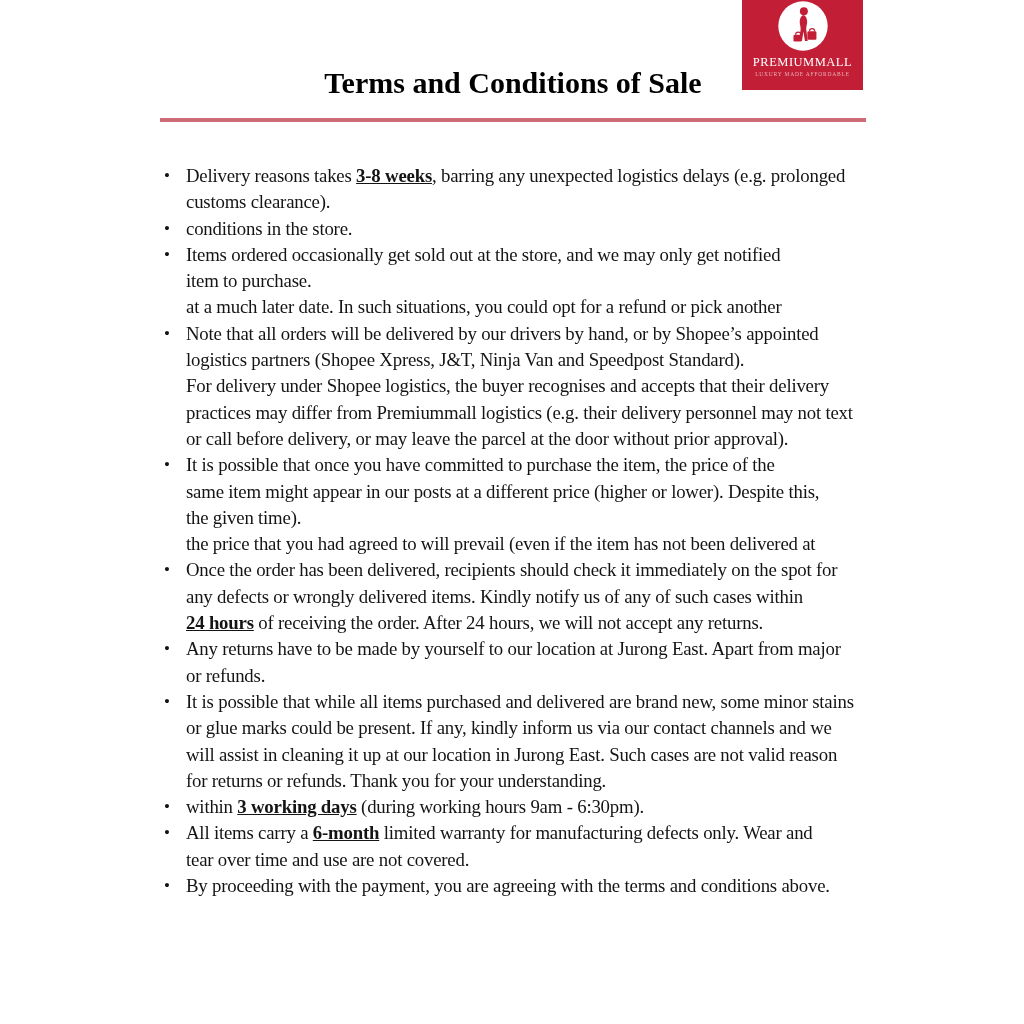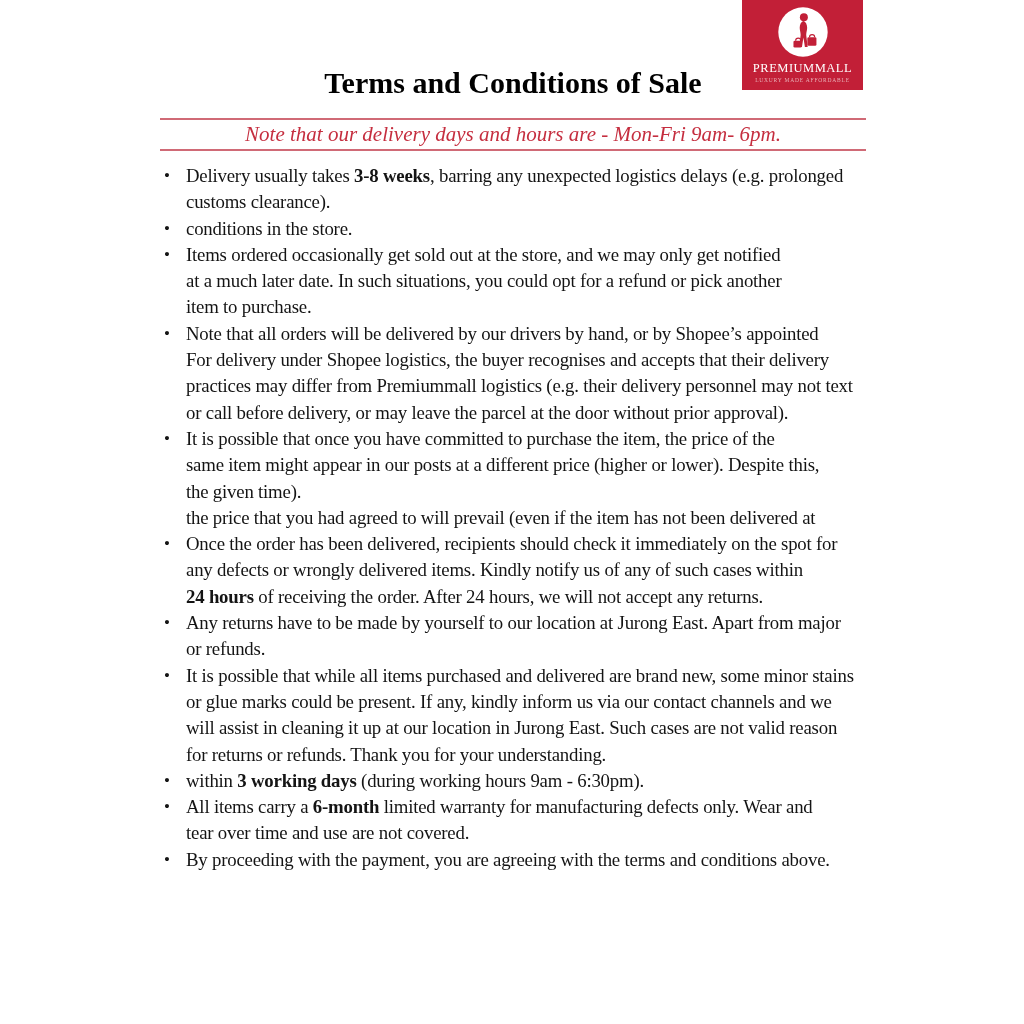--- a/index.html
+++ b/index.html
@@ -17,21 +17,20 @@
     background:var(--page-bg);
     font-family:"Liberation Serif","DejaVu Serif",serif;
     color:var(--text);
     overflow:hidden;
   }
   
   .logo{
     position:absolute;left:742px;top:0;width:121px;height:90px;
     background:var(--brand-red);
     display:flex;flex-direction:column;align-items:center;
-    padding-top:6px;
   }
   .logo-circle{width:52px;height:52px;line-height:0;}
   .red-fill{fill:var(--brand-red);}
   .red-stroke{stroke:var(--brand-red);fill:none;}
   .logo-brand{
     margin-top:3px;color:#fff;font-size:12.5px;letter-spacing:0.5px;
     font-family:"Liberation Serif","DejaVu Serif",serif;white-space:nowrap;
   }
   .logo-tagline{
     margin-top:1px;color:#e8aeb6;font-size:5.5px;letter-spacing:0.8px;
@@ -54,21 +53,21 @@
     position:absolute;left:160px;top:163px;width:740px;
     list-style:none;
     font-size:18.8px;line-height:26.3px;letter-spacing:-0.2px;
   }
   .terms li{position:relative;padding-left:26px;}
   .terms .marker{
     position:absolute;left:4px;top:0;
     font-size:17px;
   }
   .terms .line{white-space:nowrap;}
-  .terms .bold{font-weight:bold;}
+  .terms .bold{font-weight:bold;text-decoration:underline;}
 </style>
 </head>
 <body>
 
 <div class="page">
 
   <div class="logo">
     <div class="logo-circle">
       <svg viewBox="0 0 60 60" width="52" height="52">
         <circle cx="30" cy="30" r="28.5" fill="#ffffff"></circle>
@@ -83,50 +82,50 @@
       </svg>
     </div>
     <div class="logo-brand">PREMIUMMALL</div>
     <div class="logo-tagline">LUXURY MADE AFFORDABLE</div>
   </div>
 
   <h1 class="title">Terms and Conditions of Sale</h1>
 
   <div class="notice">
     <div class="rule"></div>
-    <div class="notice-text">Note that our delivery days and hours are - Mon-Fri 9am- 6pm.</div>
     <div class="rule"></div>
   </div>
 
   <ul class="terms" id="terms-list">
       <li>
         <span class="marker">•</span>
         <div>
-          <div class="line"><span>Delivery usually takes </span><span class="bold">3-8 weeks</span><span>, barring any unexpected logistics delays (e.g. prolonged</span></div>
+          <div class="line"><span>Delivery reasons takes </span><span class="bold">3-8 weeks</span><span>, barring any unexpected logistics delays (e.g. prolonged</span></div>
           <div class="line"><span>customs clearance).</span></div>
         </div>
       </li>
       <li>
         <span class="marker">•</span>
         <div>
           <div class="line"><span>conditions in the store.</span></div>
         </div>
       </li>
       <li>
         <span class="marker">•</span>
         <div>
           <div class="line"><span>Items ordered occasionally get sold out at the store, and we may only get notified</span></div>
+          <div class="line"><span>item to purchase.</span></div>
           <div class="line"><span>at a much later date. In such situations, you could opt for a refund or pick another</span></div>
-          <div class="line"><span>item to purchase.</span></div>
         </div>
       </li>
       <li>
         <span class="marker">•</span>
         <div>
           <div class="line"><span>Note that all orders will be delivered by our drivers by hand, or by Shopee’s appointed</span></div>
+          <div class="line"><span>logistics partners (Shopee Xpress, J&amp;T, Ninja Van and Speedpost Standard).</span></div>
           <div class="line"><span>For delivery under Shopee logistics, the buyer recognises and accepts that their delivery</span></div>
           <div class="line"><span>practices may differ from Premiummall logistics (e.g. their delivery personnel may not text</span></div>
           <div class="line"><span>or call before delivery, or may leave the parcel at the door without prior approval).</span></div>
         </div>
       </li>
       <li>
         <span class="marker">•</span>
         <div>
           <div class="line"><span>It is possible that once you have committed to purchase the item, the price of the</span></div>
           <div class="line"><span>same item might appear in our posts at a different price (higher or lower). Despite this,</span></div>

